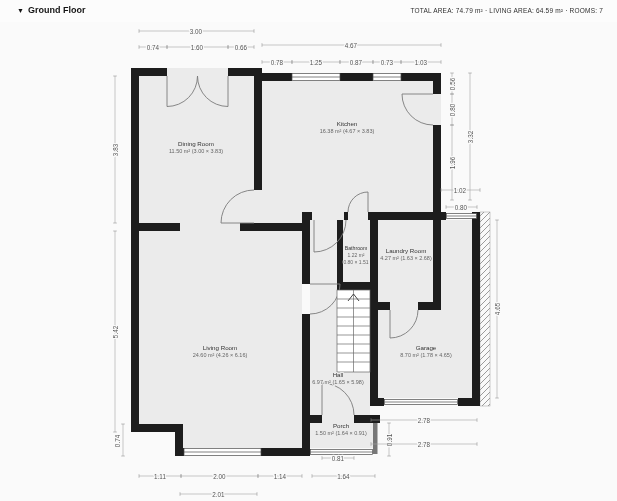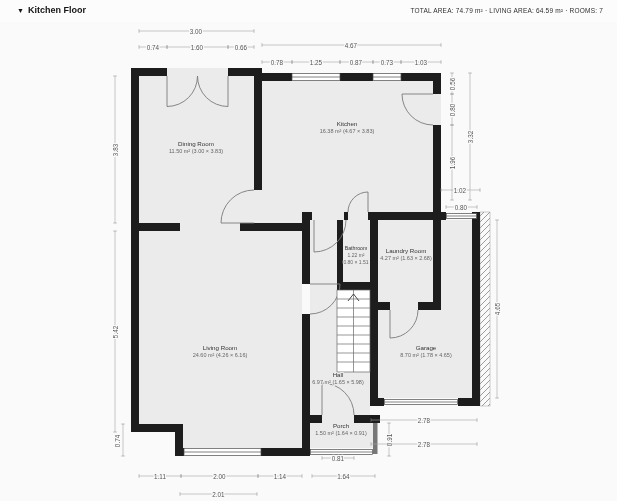--- a/index.html
+++ b/index.html
@@ -22,21 +22,21 @@
   .leaf{stroke:#7a7a7a;stroke-width:.9}
   .winframe{fill:#fff;stroke:#4a4a4a;stroke-width:.7}
   .winline{stroke:#4a4a4a;stroke-width:.7}
   .stairline{stroke:#6a6a6a;stroke-width:.7}
 </style>
 </head>
 <body>
 
 <div class="header">
   <div class="floor-toggle">
-    <span class="tri">▼</span><span>Kitchen Floor</span>
+    <span class="tri">▼</span><span>Ground Floor</span>
   </div>
   <div class="summary">TOTAL AREA: 74.79 m² · LIVING AREA: 64.59 m² · ROOMS: 7</div>
 </div>
 
 <svg width="617" height="501" viewBox="0 0 617 501">
   <defs>
     <marker id="tick" markerWidth="7" markerHeight="7" refX="3.5" refY="3.5" orient="auto">
       <path d="M3.5,0.5 L3.5,6.5" stroke="#8a8a8a" stroke-width="0.9"></path>
     </marker>
     <pattern id="hatch" width="6" height="6" patternUnits="userSpaceOnUse">

